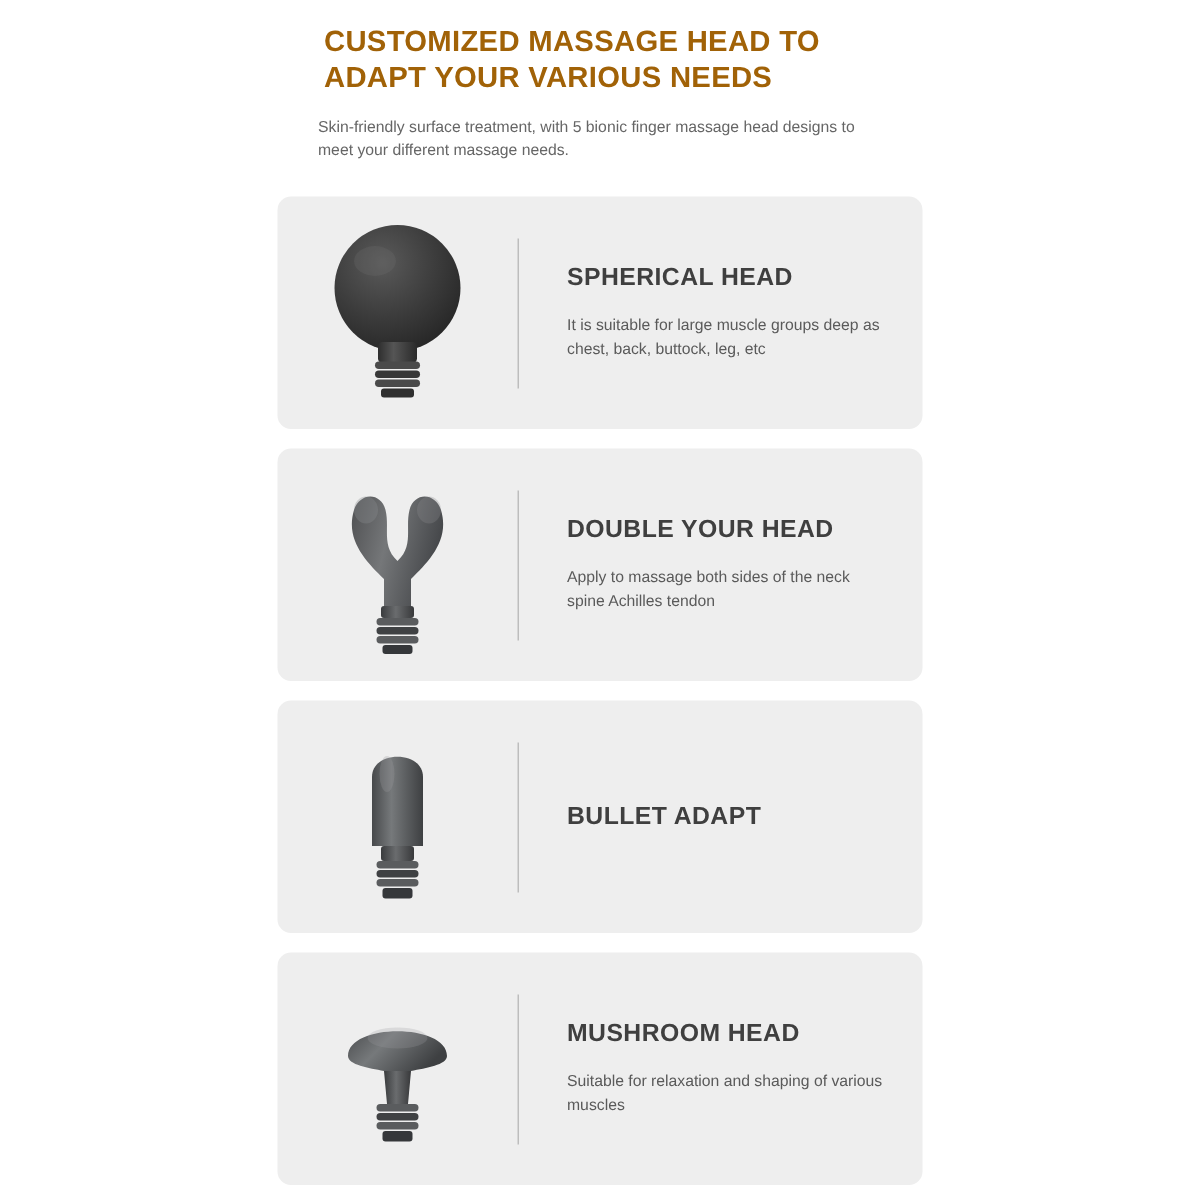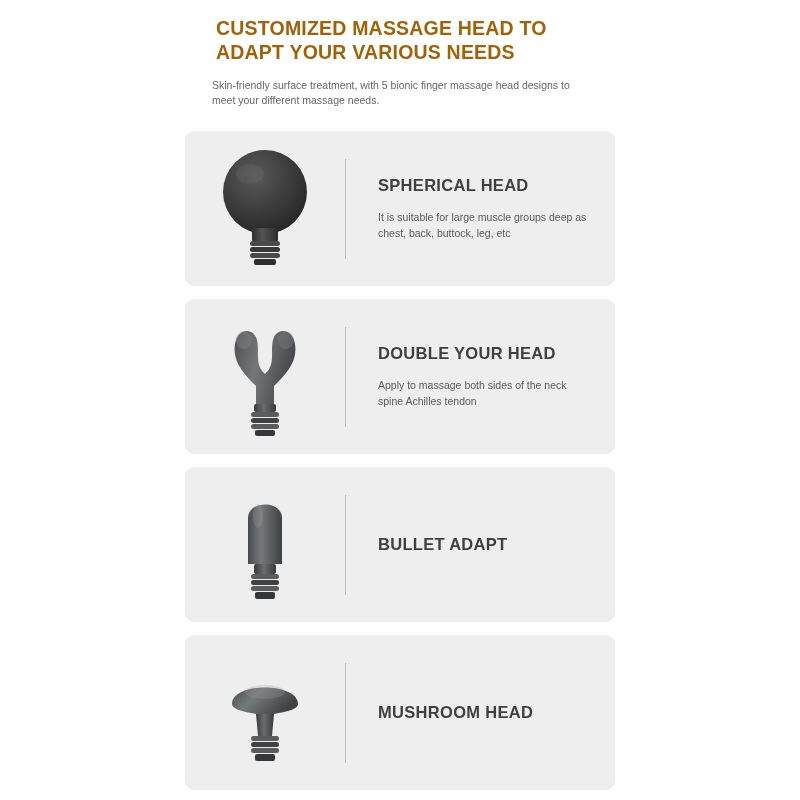--- a/index.html
+++ b/index.html
@@ -213,17 +213,18 @@
           <path d="M46 66 L64 66 L62 88 L48 88 Z" fill="url(#shaft4)"></path>
           <rect x="41" y="88" width="28" height="5" rx="2.5" fill="#5a5c5e"></rect>
           <rect x="41" y="94" width="28" height="5" rx="2.5" fill="#3f4143"></rect>
           <rect x="41" y="100" width="28" height="5" rx="2.5" fill="#5a5c5e"></rect>
           <rect x="45" y="106" width="20" height="7" rx="2" fill="#35373a"></rect>
         </svg>
       </div>
       <div class="divider"></div>
       <div class="card-text">
         <p class="card-title">MUSHROOM HEAD</p>
+        <p class="card-desc">Suitable for relaxation and shaping of various muscles</p>
       </div>
     </div>
 
   </div>
 </div>
 
 </body></html>

